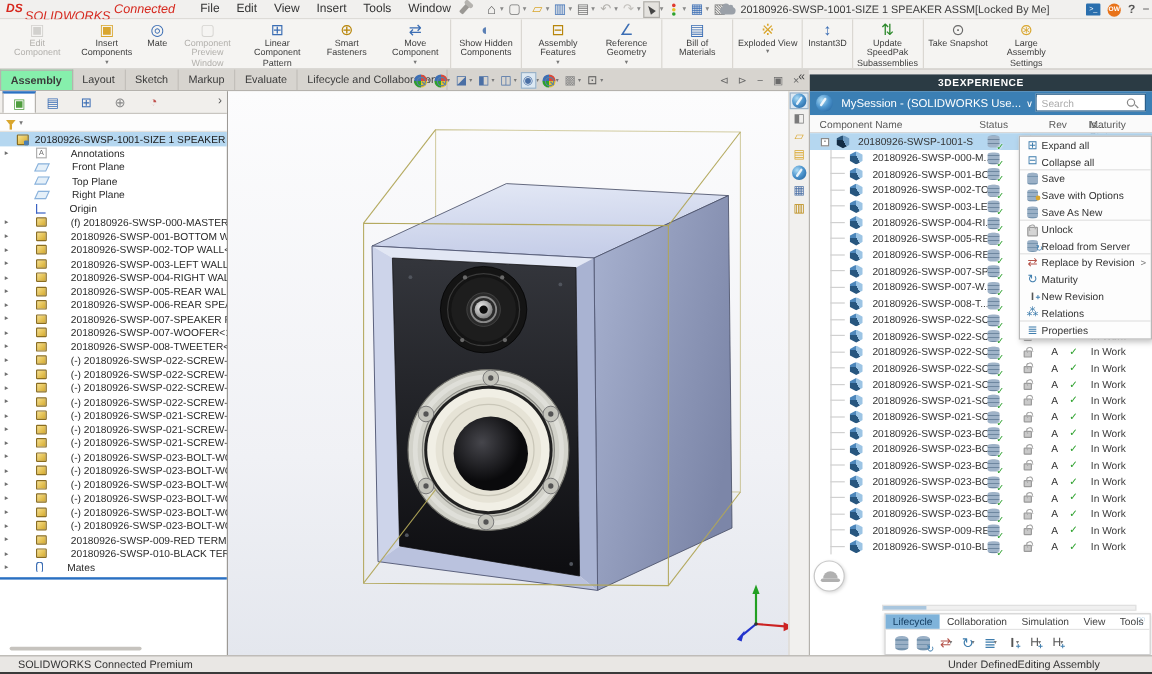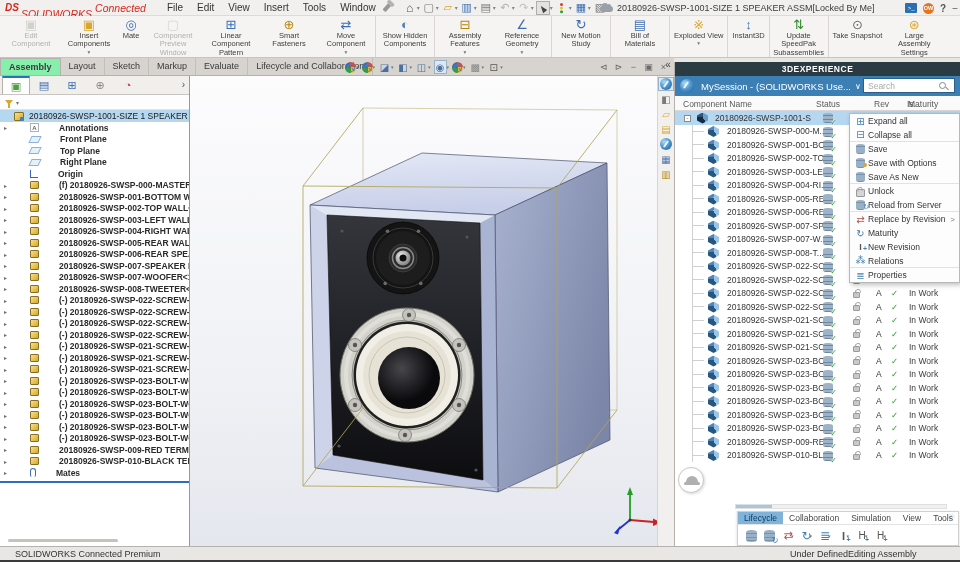--- a/index.html
+++ b/index.html
@@ -104,21 +104,21 @@
   [data-icon="dimxpertmanager-icon"]::before { content:"⊕"; color:#888; }
   [data-icon="displaymanager-icon"]::before { content:"◔"; color:#c0504d; }
   #fm-flyout { position:absolute; right:4px; top:3px; font-size:10px; color:#555; }
   #fm-filter { height:15px; border-bottom:1px solid #e4e2de; display:flex; align-items:center; padding-left:5px; gap:3px; background:#fdfdfd; }
   .funnel { width:0; height:0; border-left:4px solid transparent; border-right:4px solid transparent; border-top:5px solid #d9a62e; position:relative; }
   .funnel::after { content:""; position:absolute; left:-1px; top:-1px; width:2px; height:4px; background:#d9a62e; }
   .funnel-drop { font-size:6px; color:#777; }
   #tree { position:relative; }
   .troot { height:12px; display:flex; align-items:center; padding-left:14px; gap:3px; background:var(--selection_blue,#b5d7f0); white-space:nowrap; overflow:hidden; }
   .troot .tlabel { font-size:8.5px; color:#1a1a1a; }
-  .trow { height:11.5px; display:flex; align-items:center; padding-left:4px; gap:18px; white-space:nowrap; overflow:hidden;font-weight:bold; }
+  .trow { height:11.5px; display:flex; align-items:center; padding-left:4px; gap:18px; white-space:nowrap; overflow:hidden; }
   .texp { width:8px; font-size:6px; color:#707070; visibility:hidden; flex:0 0 auto; }
   .texp.show { visibility:visible; }
   .ticon { flex:0 0 auto; margin-right:2px; }
   .tlabel { font-size:8.5px; color:#2a2a2a; }
   [data-icon="part-icon"] { width:9px; height:8px; background:linear-gradient(135deg,#f8e08a,#d4a92c); border:1px solid #8a6d20; border-radius:1px; }
   [data-icon="assembly-icon"] { width:10px; height:9px; background:linear-gradient(135deg,#f8e08a,#d4a92c); border:1px solid #8a6d20; border-radius:1px; position:relative; }
   [data-icon="assembly-icon"]::after { content:""; position:absolute; right:-1px; bottom:-1px; width:4px; height:4px; background:#4a7fb5; border-radius:1px; }
   [data-icon="plane-icon"] { width:10px; height:7px; transform:skewX(-25deg); border:1px solid #8ab2dc; background:rgba(170,205,235,.3); }
   [data-icon="origin-icon"] { width:8px; height:8px; border-left:1.5px solid #3a62c4; border-bottom:1.5px solid #3a62c4; }
   [data-icon="annotations-icon"] { width:9px; height:9px; border:1px solid #b0b0b0; background:#fff; font-size:6px; color:#666; display:flex; align-items:center; justify-content:center; }
@@ -373,25 +373,20 @@
         <div class="rlabel">Assembly Features</div>
         <div class="rdrop show">▾</div>
       </div>
 
       <div class="rbtn divider">
         <div class="ric" data-icon="reference-geometry-icon"></div>
         <div class="rlabel">Reference Geometry</div>
         <div class="rdrop show">▾</div>
       </div>
 
-      <div class="rbtn divider">
-        <div class="ric" data-icon="motion-study-icon"></div>
-        <div class="rlabel">New Motion Study</div>
-
-      </div>
 
       <div class="rbtn divider">
         <div class="ric" data-icon="bom-icon"></div>
         <div class="rlabel">Bill of Materials</div>
 
       </div>
 
       <div class="rbtn divider">
         <div class="ric" data-icon="exploded-view-icon"></div>
         <div class="rlabel">Exploded View</div>

